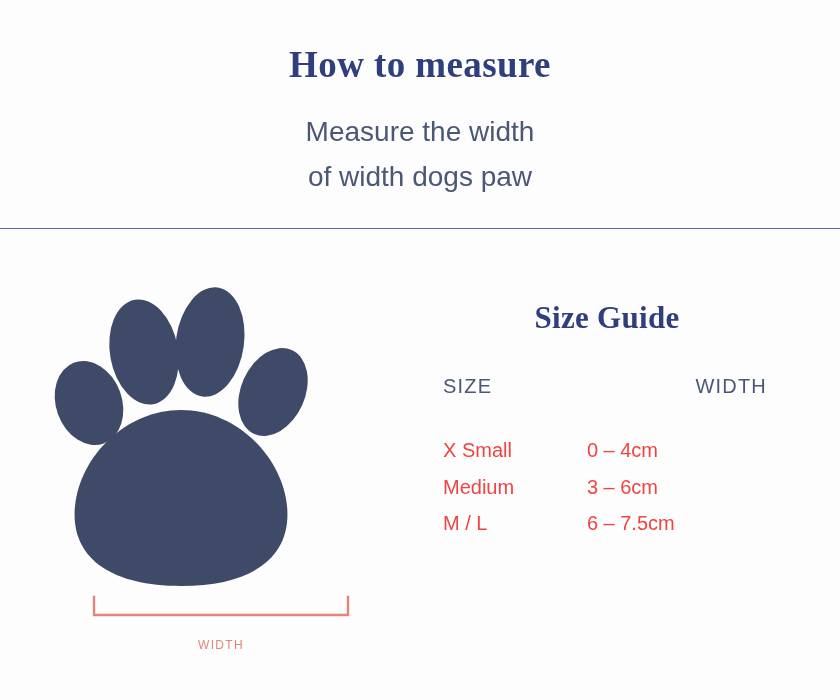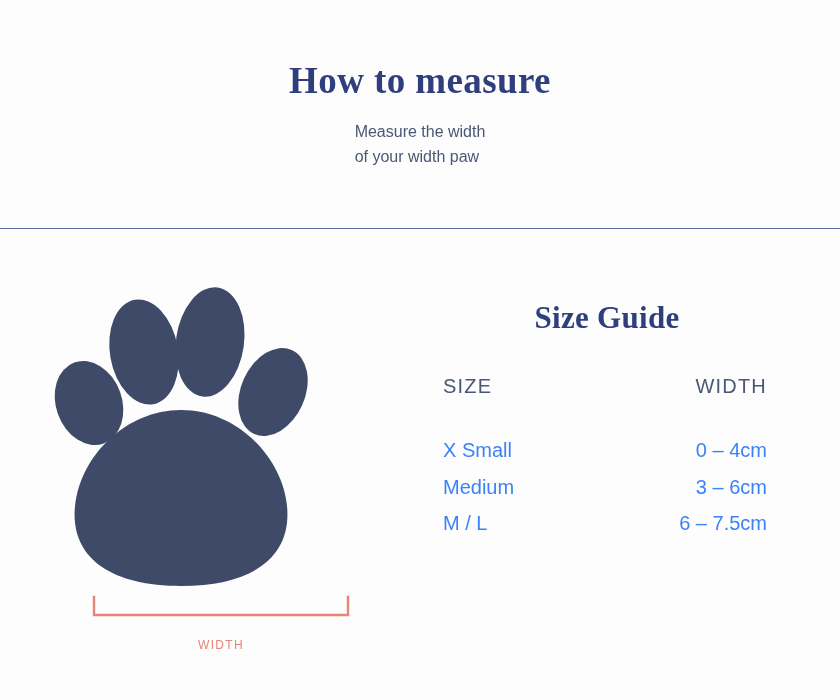--- a/index.html
+++ b/index.html
@@ -36,27 +36,29 @@
     justify-content: flex-start;
     padding-top: 44px;
   }
 
   .header-title {
     font-family: "Liberation Serif", serif;
     font-weight: 700;
     font-size: 37px;
     letter-spacing: 0.4px;
     color: #2f3f7e;
-    margin: 16px;
+    margin: 0;
     line-height: 1.15;
   }
 
   .header-sub {
-    font-size: 16px;
+    margin-top: 22px;
+    font-size: 28px;
     line-height: 1.62;
+    text-align: center;
     color: #4a5875;
     font-weight: 400;
   }
   .header-sub div {
     white-space: nowrap;
   }
 
   .divider {
     position: absolute;
     top: 228px;
@@ -136,43 +138,43 @@
     text-align: left;
     padding-left: 6px;
   }
   .sg-table th.col-width {
     text-align: right;
     padding-right: 10px;
   }
 
   .sg-table td {
     font-size: 20px;
-    color: #3b82f6;
+    color: #ef4444;
     padding: 2px 0;
     line-height: 1.63;
   }
   .sg-table td.col-size {
     text-align: left;
     padding-left: 6px;
   }
   .sg-table td.col-width {
-    text-align: right;
+    text-align: left;
     padding-right: 10px;
   }
 </style>
 </head>
 <body>
 
 <div class="page">
 
   <div class="header">
     <h1 class="header-title">How to measure</h1>
     <div class="header-sub">
       <div>Measure the width</div>
-      <div>of your width paw</div>
+      <div>of width dogs paw</div>
     </div>
   </div>
 
   <div class="divider"></div>
 
   <div class="paw-area">
 
     <svg class="paw-svg" width="340" height="330" viewBox="0 0 340 330">
 
       <ellipse cx="49" cy="133" rx="33" ry="43" transform="rotate(-20 49 133)" fill="#3e4a67"></ellipse>

